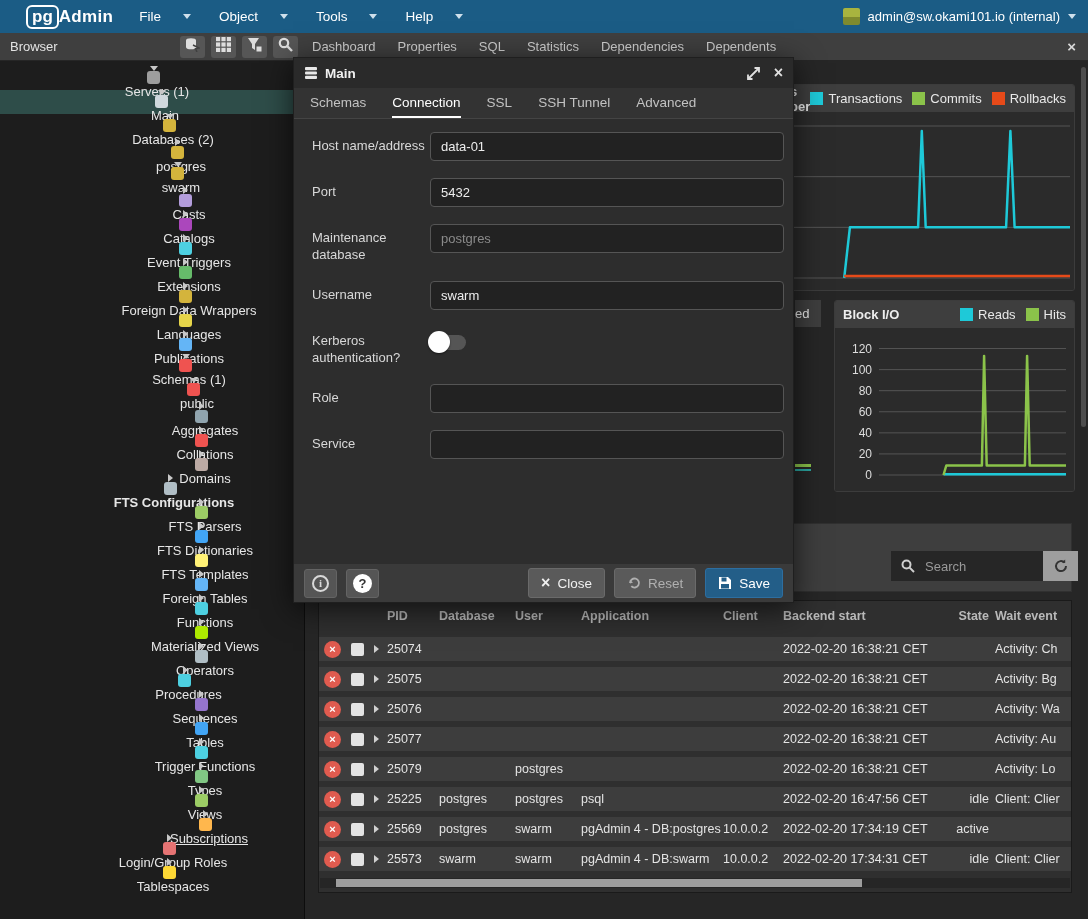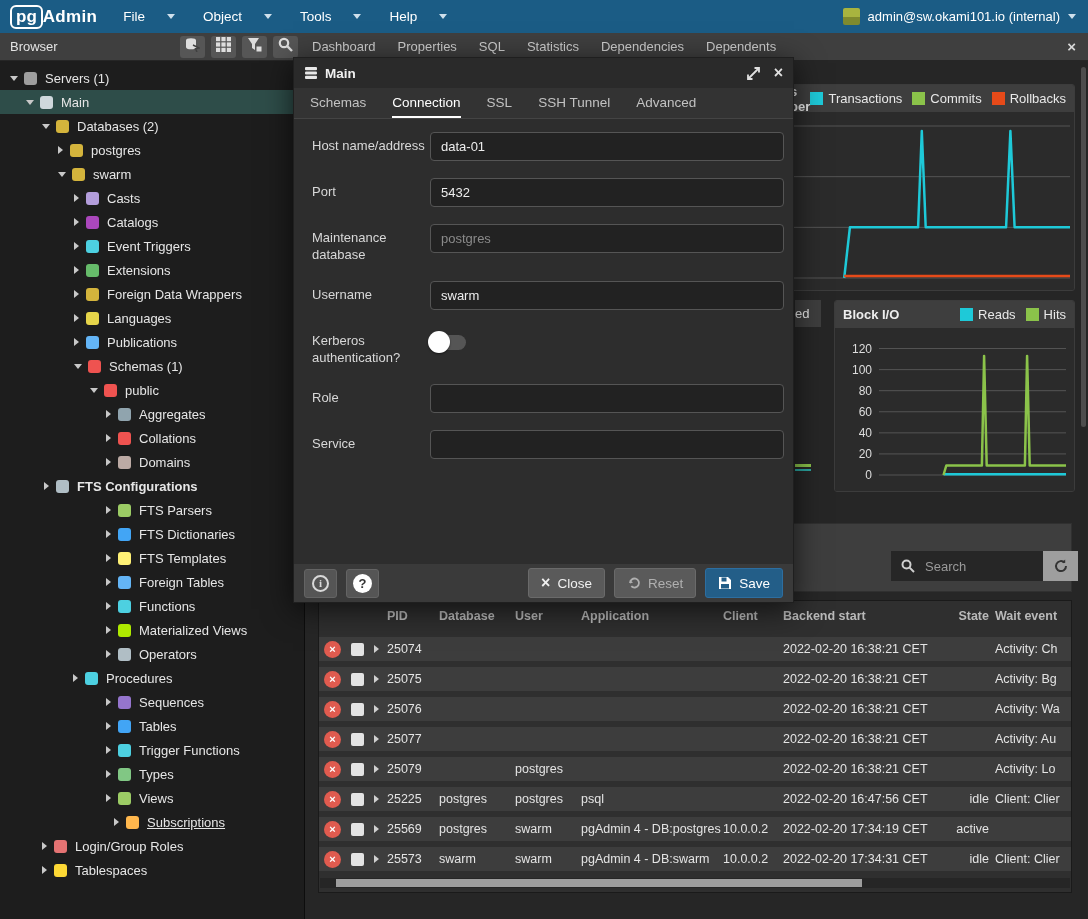--- a/index.html
+++ b/index.html
@@ -2,42 +2,42 @@
 <html><head>
 <meta charset="utf-8">
 <style>
   * { margin:0; padding:0; box-sizing:border-box; }
   html,body { background:#111; }
   body { font-family:"Liberation Sans", sans-serif; }
   #app { position:relative; width:1088px; height:919px; background:#262626; overflow:hidden; }
 
   
   .topbar { position:absolute; left:0; top:0; width:1088px; height:33px; background:#1b5c85; display:flex; align-items:center; color:#fff; }
-  .logo { display:flex; align-items:center; margin-left:10px; margin-right:26px; }
+  .logo { display:flex; align-items:center; margin-left:26px; margin-right:26px; }
   .logo-pg { border:2px solid #fff; border-radius:6px; padding:0 4px; font-weight:bold; font-size:17px; }
   .logo-admin { font-weight:bold; font-size:17px; letter-spacing:.3px; }
   .menu { display:flex; gap:28px; font-size:13.5px; }
   .menu-item { display:flex; align-items:center; gap:22px; cursor:default; }
   .chev-down { width:0; height:0; border-left:4px solid transparent; border-right:4px solid transparent; border-top:5px solid #cfe0ec; }
   .user-area { margin-left:auto; margin-right:12px; display:flex; align-items:center; gap:8px; font-size:13px; }
   .avatar { width:17px; height:17px; border-radius:2px; background:#a8b43f;
             background-image:linear-gradient(#a8b43f 55%, #7f8a2e 55%), radial-gradient(circle at 30% 40%, #3a3f14 2px, transparent 2px); }
 
   
   .strip { position:absolute; left:0; top:33px; width:1088px; height:28px; background:#3f3f3f; display:flex; align-items:center; border-bottom:1px solid #262626; }
   .browser-title { width:180px; padding-left:10px; color:#e3e3e3; font-size:13px; }
   .tool-btns { display:flex; gap:6px; margin-right:14px; }
   .tool-btn { width:25px; height:22px; background:#565656; border-radius:3px; display:flex; align-items:center; justify-content:center; }
   .main-tabs { display:flex; gap:22px; font-size:13px; color:#cfcfcf; }
   .strip-close { margin-left:auto; margin-right:12px; color:#d8d8d8; font-weight:bold; font-size:15px; }
 
   
   .sidebar { position:absolute; left:0; top:61px; width:305px; height:858px; background:#1d1d1d; border-right:1px solid #0d0d0d; overflow:hidden; }
   .tree { position:absolute; left:0; top:5px; width:100%; }
-  .tree-row { height:24px; display:flex; align-items:center; font-size:13px; color:#e6e6e6; white-space:nowrap; }
+  .tree-row { height:24px; display:flex; align-items:center; font-size:13px; color:#e6e6e6; white-space:nowrap;flex-direction:column; }
   .tree-row.selected { background:#2e4d49; }
   .caret-right { width:0; height:0; border-top:4px solid transparent; border-bottom:4px solid transparent; border-left:5px solid #c8c8c8; margin-right:7px; }
   .caret-down { width:0; height:0; border-left:4px solid transparent; border-right:4px solid transparent; border-top:5px solid #c8c8c8; margin-right:6px; }
   .tree-icon { width:13px; height:13px; border-radius:3px; margin-right:8px; flex:none; }
   .side-scroll { position:absolute; right:1px; top:61px; width:7px; height:858px; background:#242424; }
   .side-thumb { position:absolute; left:1px; top:6px; width:5px; height:360px; background:#4d4d4d; border-radius:3px; }
 
   
   .panel { position:absolute; background:#2b2b2b; border:1px solid #3c3c3c; border-radius:3px; overflow:hidden; }
   .panel-head { height:27px; background:#3e3e3e; display:flex; align-items:center; padding:0 8px; color:#eee; font-size:13px; }

